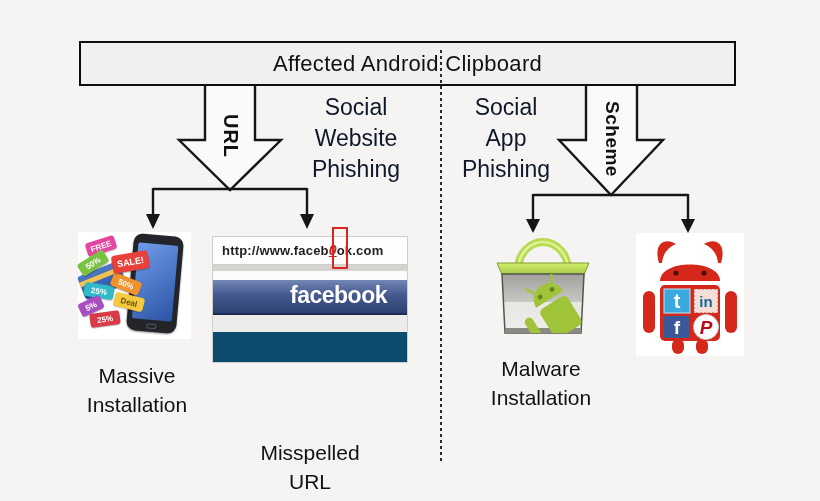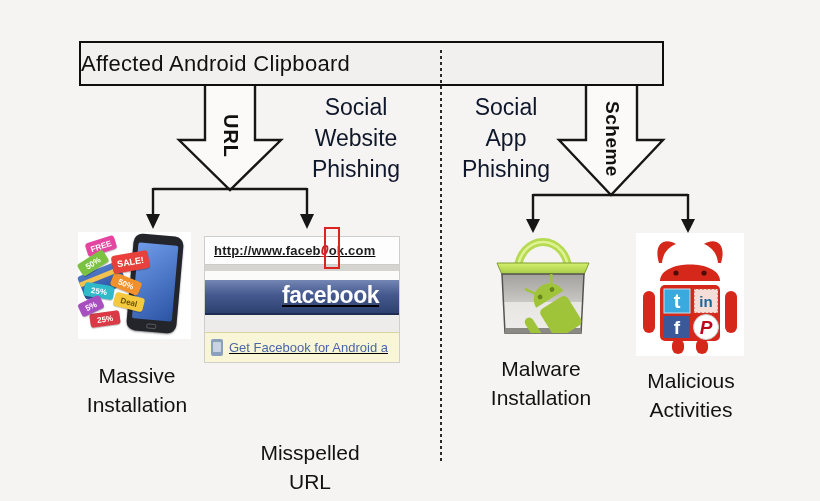--- a/index.html
+++ b/index.html
@@ -5,23 +5,23 @@
   * { margin:0; padding:0; box-sizing:border-box; }
   body { background:#e9e9e9; font-family:"Liberation Sans", sans-serif; }
   .stage { position:relative; width:820px; height:501px; background:#f5f4f2; overflow:hidden;
            font-family:"Liberation Sans", sans-serif; }
 
   
   .divider { position:absolute; left:440px; top:50px; width:2px; height:412px; z-index:6;
              background:repeating-linear-gradient(to bottom,#2b2b2b 0 3px, transparent 3px 6px); }
 
   
-  .title-box { position:absolute; left:79px; top:41px; width:585px; height:45px;
+  .title-box { position:absolute; left:79px; top:41px; width:657px; height:45px;
                background:#f1f0ee; border:2.5px solid #0e0e0e; z-index:2;
-               display:flex; align-items:center; justify-content:flex-start; }
+               display:flex; align-items:center; justify-content:center; }
   .title-box span { font-size:22px; color:#111; letter-spacing:.3px; }
 
   svg.lines { position:absolute; left:0; top:0; z-index:1; }
 
   
   .rot-label { position:absolute; display:flex; align-items:center; justify-content:center;
                font-weight:bold; color:#111; z-index:3; }
   #url-label { left:206px; top:111px; width:50px; height:50px; font-size:20px;
                transform:rotate(90deg); letter-spacing:1px; }
   #scheme-label { left:577px; top:104px; width:70px; height:70px; font-size:19px;
@@ -57,22 +57,22 @@
   .t2 { left:0px;  top:24px; transform:rotate(-32deg); background:#7cc242; }
   .t3 { left:34px; top:21px; width:37px; height:18px; font-size:9px; transform:rotate(-10deg);
         background:#e8413c; z-index:3; }
   .t4 { left:6px;  top:52px; transform:rotate(9deg);  background:#2fb9c9; }
   .t5 { left:36px; top:63px; transform:rotate(14deg); background:#f5c93e; color:#6b5200; }
   .t6 { left:12px; top:80px; transform:rotate(-8deg); background:#d93a45; }
   .t7 { left:33px; top:45px; transform:rotate(22deg); background:#f0912d; }
   .t8 { left:1px;  top:67px; width:24px; transform:rotate(-25deg); background:#a84fc0; }
 
   
-  .fb { position:absolute; left:205px; top:237px; width:194px; height:125px;
-        box-shadow:0 0 0 1px #d0cecb; background:#0c4a6e;text-decoration:underline; }
+  .fb { position:absolute; left:213px; top:237px; width:194px; height:125px;
+        box-shadow:0 0 0 1px #d0cecb; background:#0c4a6e; }
   .fb-url { position:relative; height:28px; background:#fdfdfd; border-bottom:1px solid #cfcdca;
             font-size:13px; font-weight:bold; color:#1f1f1f; line-height:27px; padding-left:9px;
             letter-spacing:.2px; white-space:nowrap; }
   .fb-url .hl { color:#c32222; font-style:italic; text-decoration:underline; font-size:14px; }
   .red-box { position:absolute; left:119px; top:-10px; width:16px; height:42px;
              border:2.5px solid #dd2222; z-index:5; background:transparent; }
   .fb-strip1 { height:6px; background:#d6d4d1; }
   .fb-strip2 { height:9px; background:#fbfbfa; }
   .fb-banner { height:35px; background:linear-gradient(#7386b4,#45598f 45%,#2d4170);
                border-bottom:2px solid #1d2c50; color:#fff; font-weight:bold; font-size:23px;
@@ -150,24 +150,20 @@
     <div class="fb-url">
       <span>http://www.faceb</span><span class="hl">0</span><span>ok.com</span>
       <div class="red-box"></div>
     </div>
     <div class="fb-strip1"></div>
     <div class="fb-strip2"></div>
     <div class="fb-banner">
       <span>facebook</span>
     </div>
     <div class="fb-strip3"></div>
-    <div class="fb-promo">
-      <div class="ph-icon"></div>
-      <span>Get Facebook for Android a</span>
-    </div>
   </div>
 
   <div class="market">
     <svg width="106" height="104" viewBox="0 0 106 104">
       <defs>
         <linearGradient id="bagbody" x1="0" y1="0" x2="0" y2="1">
           <stop offset="0" stop-color="#a3a19e"></stop>
             <stop offset="0.47" stop-color="#c9c7c4"></stop>
           <stop offset="0.47" stop-color="#e8e6e3"></stop>
             <stop offset="1" stop-color="#efedeb"></stop>
@@ -222,16 +218,14 @@
       <text x="70" y="101" text-anchor="middle" font-size="19" font-weight="bold" font-style="italic" fill="#bd081c">P</text>
     </svg>
   </div>
 
   <div class="caption" id="cap-massive">Massive
 Installation</div>
   <div class="caption" id="cap-misspelled">Misspelled
 URL</div>
   <div class="caption" id="cap-malware">Malware
 Installation</div>
-  <div class="caption" id="cap-malicious">Malicious
-Activities</div>
 
 </div>
 
 </body></html>

